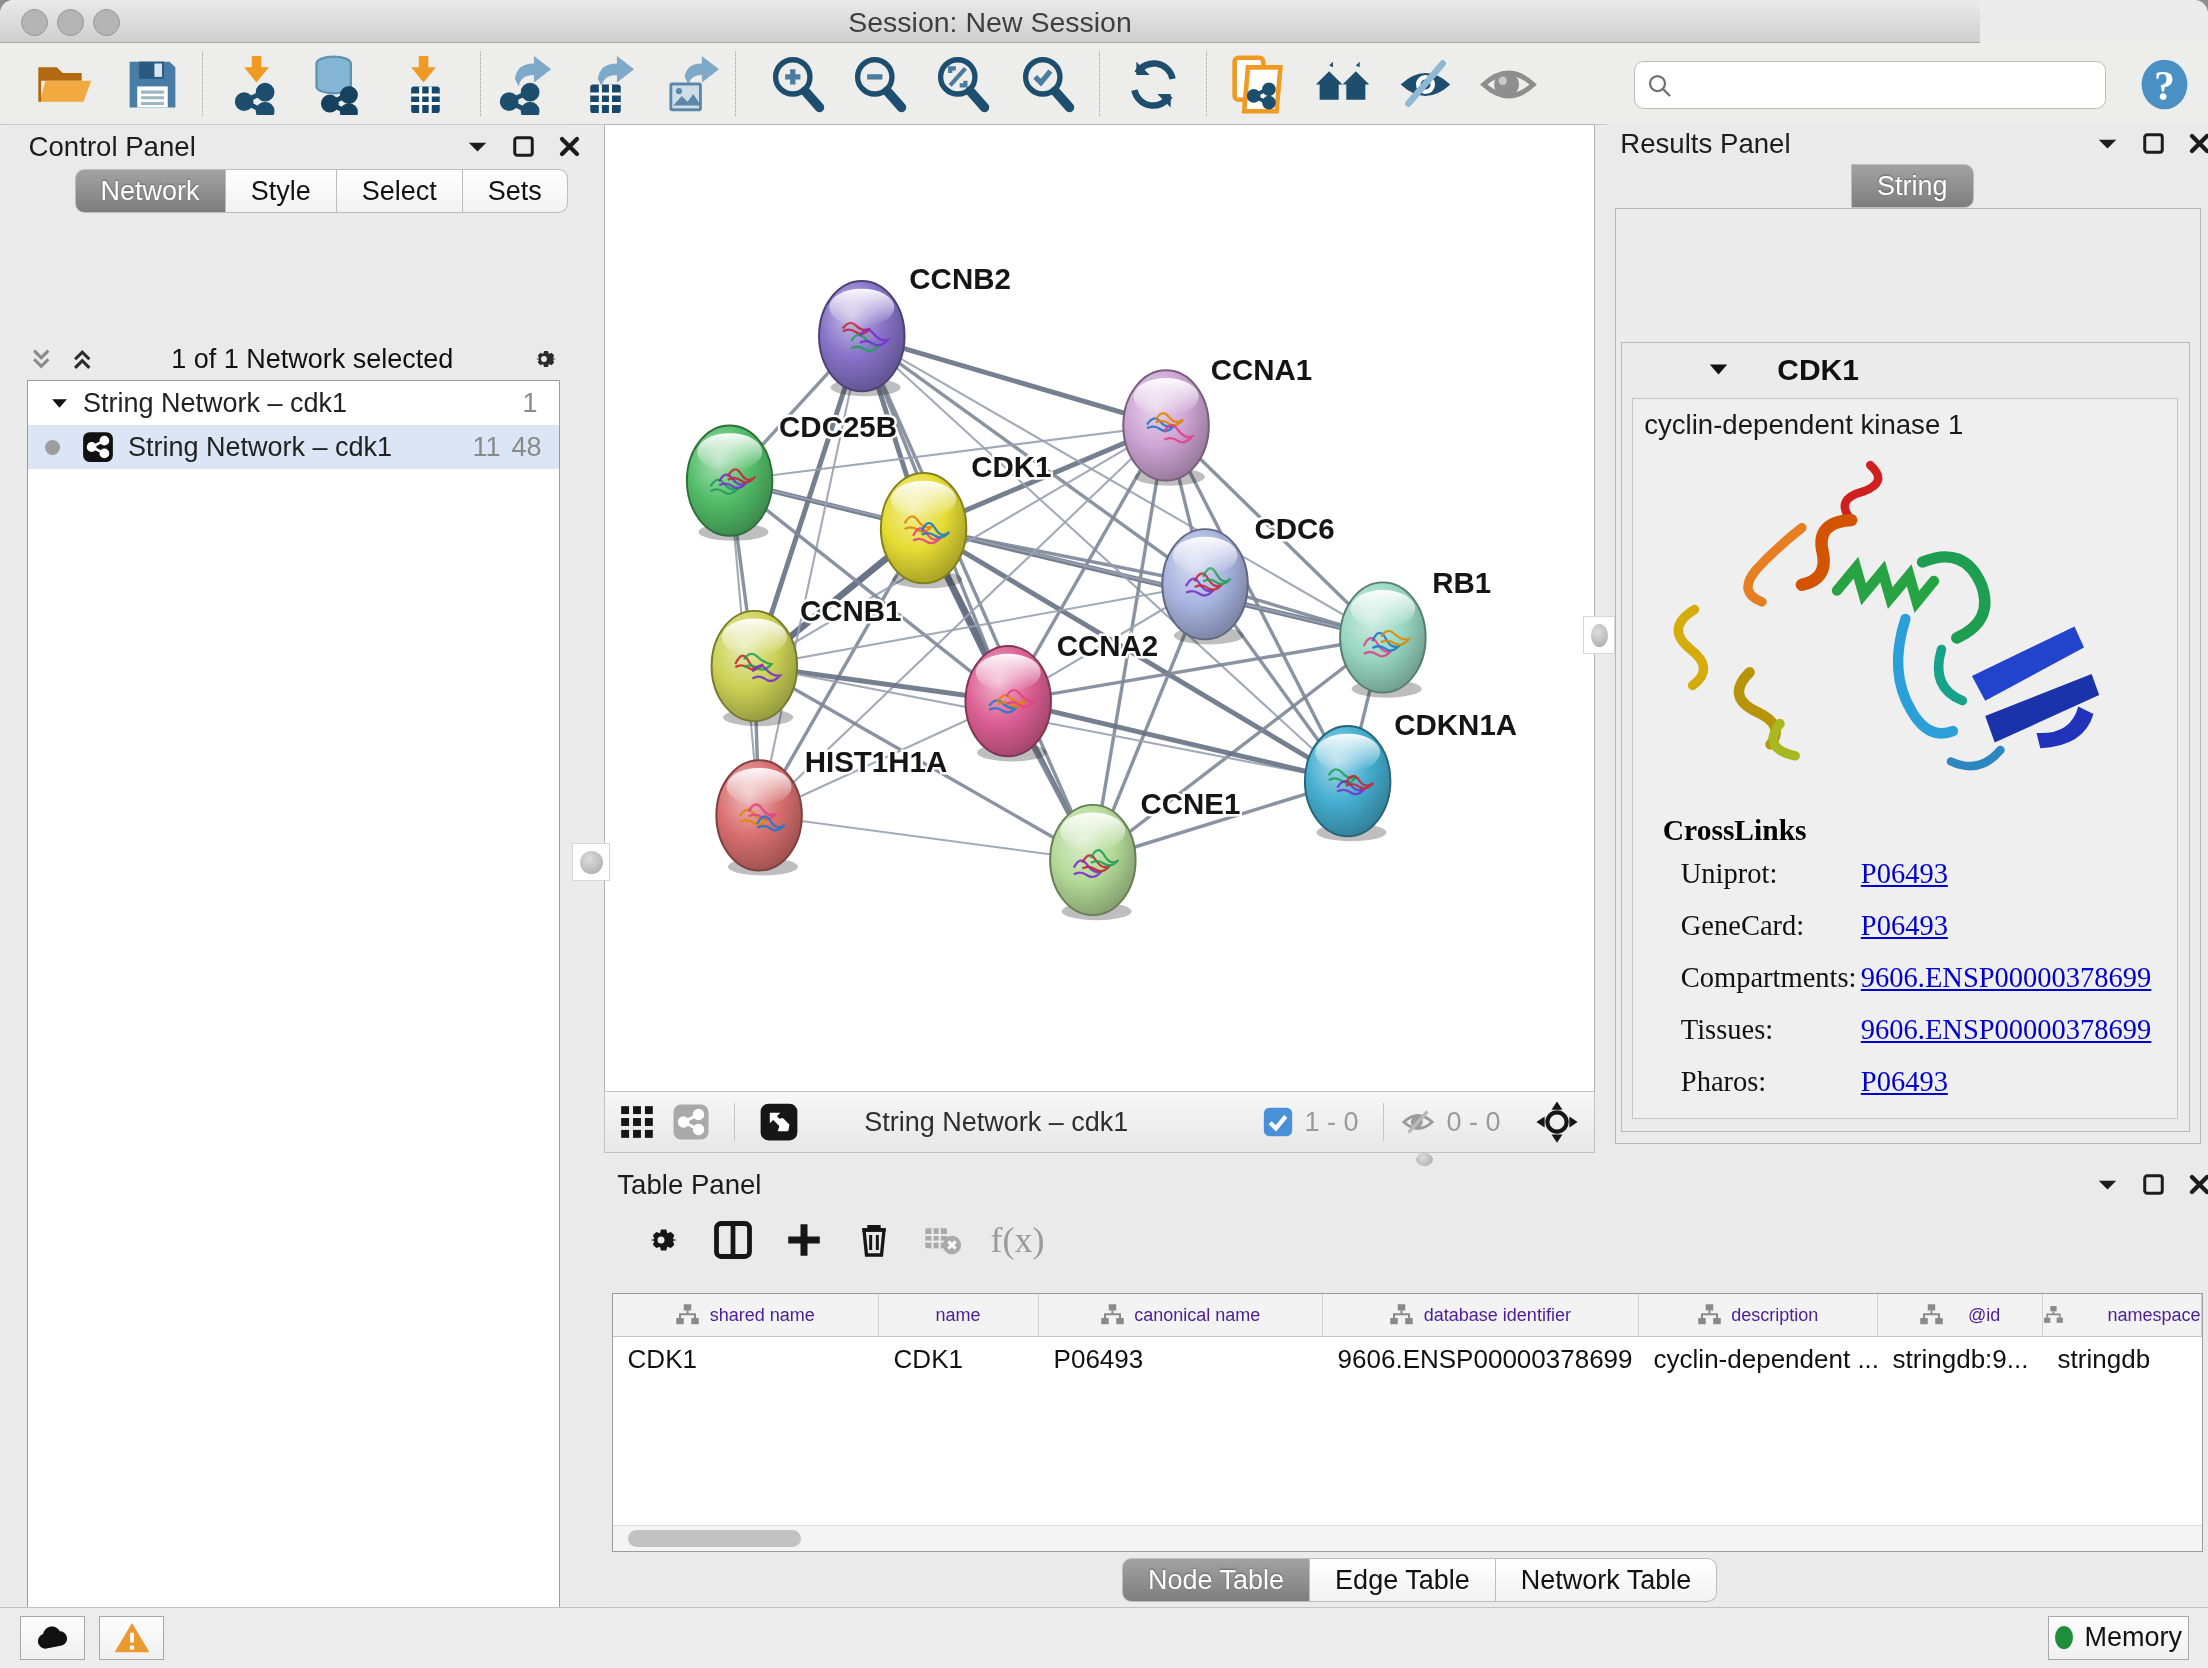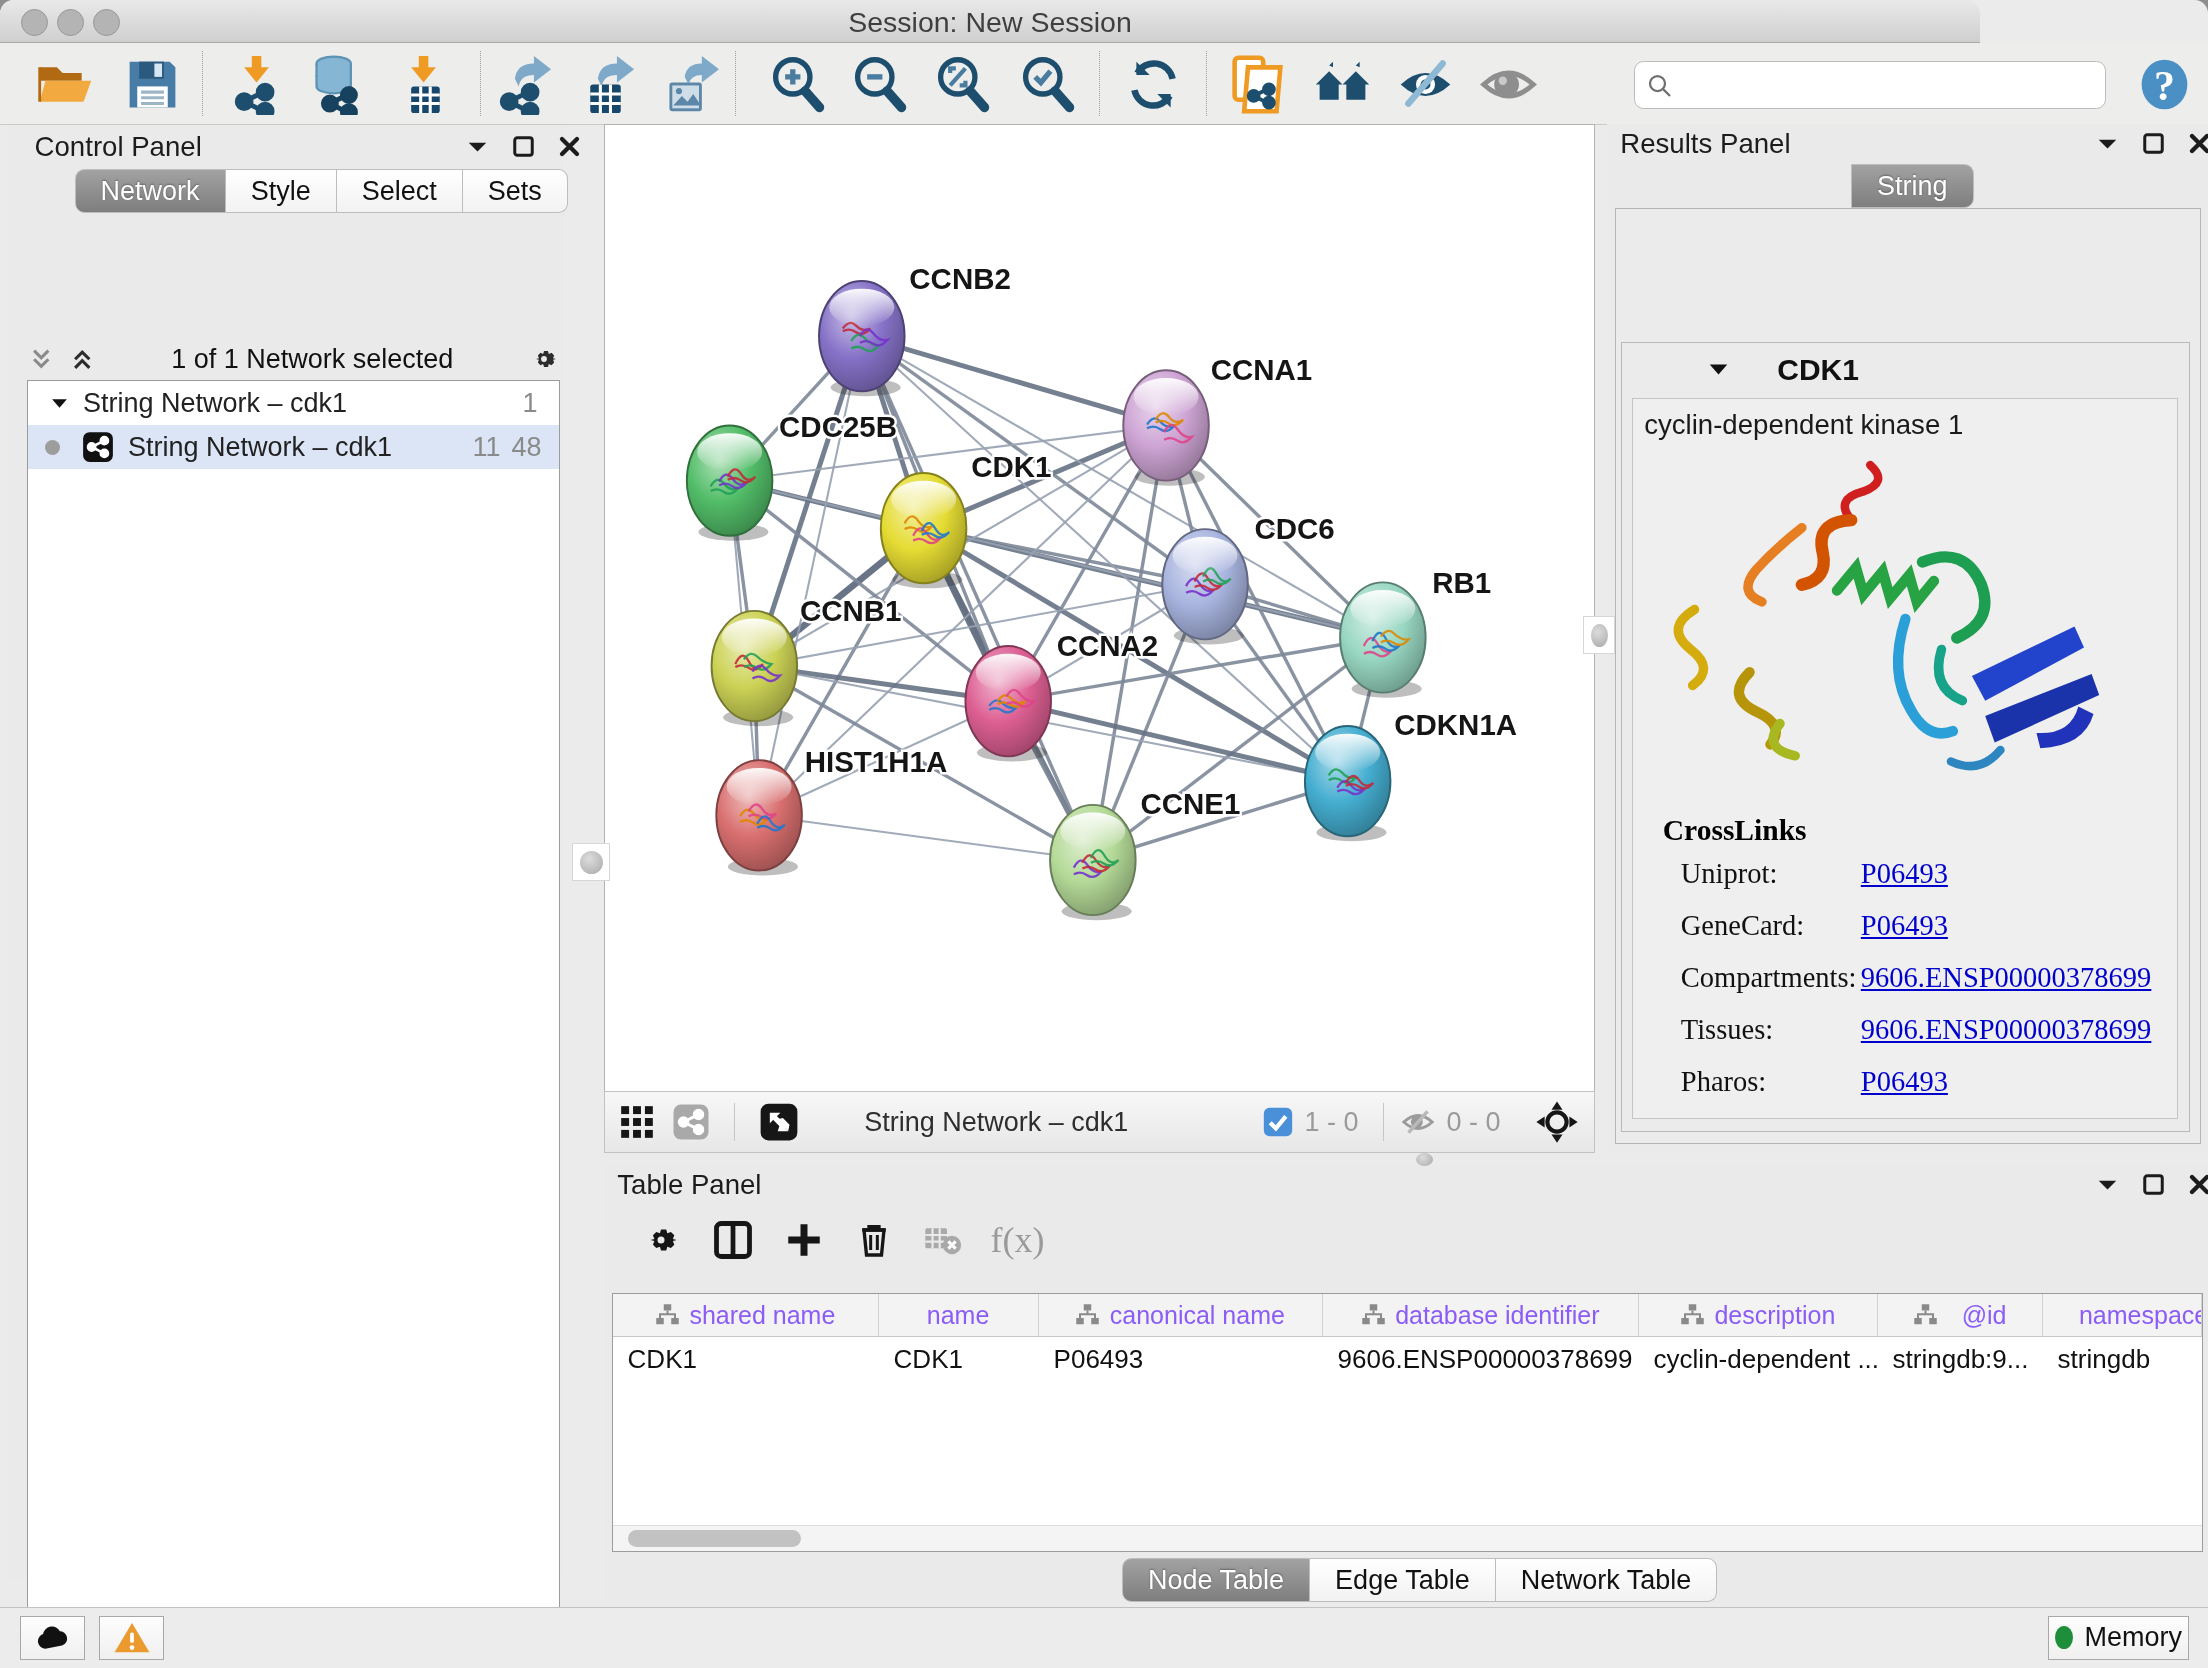--- a/index.html
+++ b/index.html
@@ -71,21 +71,21 @@
   .cl-label{position:absolute;left:48px;top:11.4px;font-size:28.5px;color:#111;}
   .cl-value{position:absolute;left:228px;top:11.4px;font-size:28.5px;color:#0000cc;text-decoration:underline;cursor:pointer;}
   
   .table-panel{position:absolute;left:604px;top:1165px;width:1605px;height:438px;background:#eaeaea;}
   .tp-toolbar{position:absolute;left:7.6px;top:43px;width:1589px;height:63px;display:flex;align-items:center;gap:28.5px;padding-left:28.5px;box-sizing:border-box;}
   .tpbtn{background:none;border:none;padding:0;cursor:pointer;display:flex;align-items:center;}
   .fx{font-family:"Liberation Serif",serif;font-size:36px;color:#9a9a9a;}
   .tp-table{position:absolute;left:7.6px;top:128px;width:1589px;height:257px;background:#fff;border:1.9px solid #9c9c9c;overflow:hidden;}
   .tp-headrow{position:absolute;left:0;top:0;height:42px;display:flex;background:#f3f3f3;border-bottom:1.9px solid #c6c6c6;}
   .tp-hcell{box-sizing:border-box;display:flex;align-items:center;justify-content:center;gap:9.5px;
-    border-right:1px solid #d2d2d2;font-size:25px;color:#8b5cf6;overflow:hidden;white-space:nowrap;}
+    border-right:1px solid #d2d2d2;font-size:18px;color:#4c1d95;overflow:hidden;white-space:nowrap;}
   .tp-row{position:absolute;left:0;top:44px;height:42px;display:flex;}
   .tp-cell{box-sizing:border-box;padding-left:15px;display:flex;align-items:center;font-size:26px;color:#111;
     overflow:hidden;white-space:nowrap;}
   .tp-hscroll{position:absolute;left:0;bottom:0;width:100%;height:25px;background:#f4f4f4;border-top:1px solid #ddd;}
   .tp-thumb{position:absolute;left:15px;top:3.8px;width:173px;height:17px;border-radius:8.6px;background:#c2c2c2;}
   
   .statusbar{position:absolute;left:0;top:1607px;width:2208px;height:61px;background:#ececec;border-top:1.9px solid #c2c2c2;}
   .sbtn{position:absolute;top:7.6px;height:44px;background:linear-gradient(#fdfdfd,#f0f0f0);
     border:1.9px solid #a8a8a8;display:flex;align-items:center;justify-content:center;cursor:pointer;}
   .memory-label{font-size:27px;color:#111;margin-left:11.4px;}
@@ -276,21 +276,21 @@
     </div>
     <button class="tbtn" style="left:2134px">
       <svg viewBox="0 0 32 32">
           <ellipse cx="16" cy="16" rx="12" ry="13" fill="#4b90c4"></ellipse>
           <text x="16" y="24" text-anchor="middle" font-size="22" font-weight="bold" fill="#fff" font-family="Liberation Serif,serif">?</text>
         </svg>
     </button>
   </div>
 
   <div class="control-panel">
-    <div class="panel-title" style="left:27px;top:3.8px">Control Panel</div>
+    <div class="panel-title" style="left:21px;top:3.8px">Control Panel</div>
     <div class="panel-ctrls" style="left:457px;top:5.7px">
       <button class="pc">
           <svg width="25" height="25" viewBox="0 0 20 20">
             <path d="M3 7l7 7 7-7z" fill="#1c1c1c"></path>
           </svg>
         </button>
       <button class="pc">
           <svg width="25" height="25" viewBox="0 0 20 20">
             <rect x="3" y="3" width="14" height="14" rx="2" fill="none" stroke="#1c1c1c" stroke-width="2.4"></rect>
           </svg>

